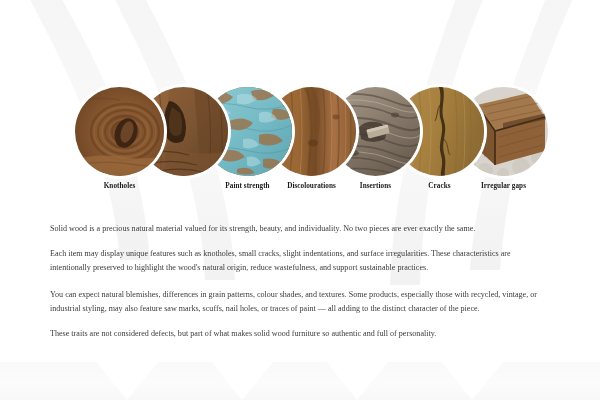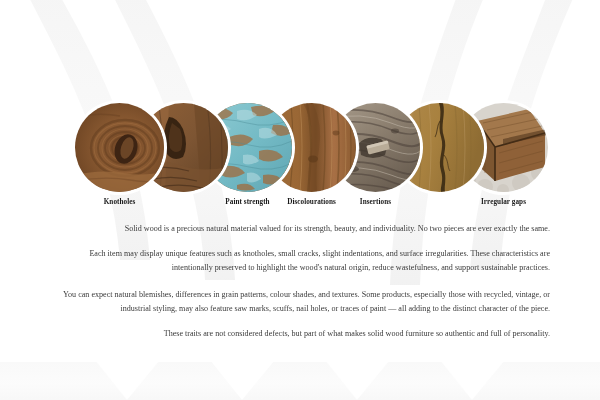--- a/index.html
+++ b/index.html
@@ -47,21 +47,21 @@
   
   .features {
     position: absolute;
     top: 87px;
     left: 0;
     width: 600px;
     height: 110px;
   }
   .feature {
     position: absolute;
-    top: 16px;
+    top: 0;
     width: 89px;
   }
   .circle-wrap {
     position: relative;
     width: 89px;
     height: 89px;
   }
   .circle {
     position: absolute;
     top: 0;
@@ -95,21 +95,21 @@
     position: absolute;
     top: 222px;
     left: 50px;
     width: 500px;
   }
   .para {
     font-family: "Liberation Serif", serif;
     font-size: 8.1px;
     line-height: 14.2px;
     color: #3a3a3a;
-    text-align: right;
+    text-align: left;
     margin: 0 0 8px 0;
   }
   .para.p1 { margin-bottom: 11px; }
   .para.p2 { margin-bottom: 4px; }
   .para.p3 { margin-bottom: 11px; margin-top: 12px; }
   .para.p4 { margin-bottom: 0; }
 </style>
 </head>
 <body>
 
@@ -350,20 +350,21 @@
               <path d="M 34 0 Q 38 44 34 89"></path>
               <path d="M 68 0 Q 72 44 68 89"></path>
             </g>
             <path d="M 44 0 C 48 12 42 22 46 34 C 50 46 42 56 46 68 C 49 78 45 84 46 89
                      L 50 89 C 49 82 52 76 49 66 C 46 54 53 46 49 34 C 45 22 51 12 48 0 Z" fill="#3a2a14" opacity="0.9"></path>
             <path d="M 45 18 C 41 24 43 30 40 34" stroke="#3a2a14" stroke-width="1.1" fill="none" opacity="0.7"></path>
             <path d="M 49 52 C 54 58 52 64 55 68" stroke="#3a2a14" stroke-width="1" fill="none" opacity="0.65"></path>
           </svg>
         </div>
       </div>
+      <div class="caption">Cracks</div>
     </div>
 
     <div class="feature" style="left:459px; z-index:1;">
       <div class="circle-wrap">
         <div class="circle">
           <svg viewBox="0 0 89 89">
             <rect width="89" height="89" fill="#d8d4cd"></rect>
             <g fill="#cfcac2">
               <circle cx="10" cy="76" r="7"></circle>
               <circle cx="26" cy="84" r="8"></circle>

